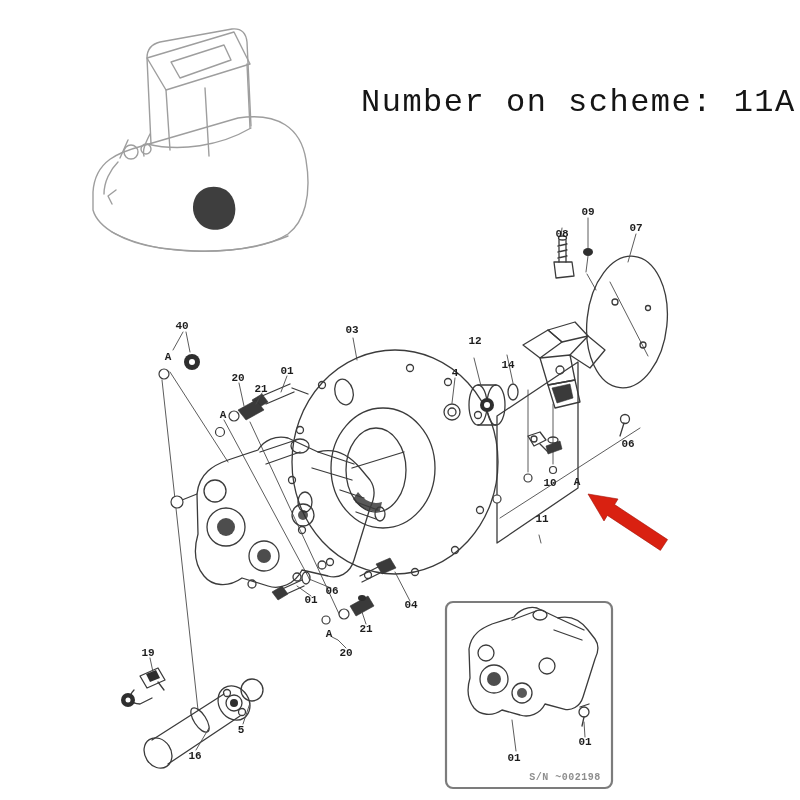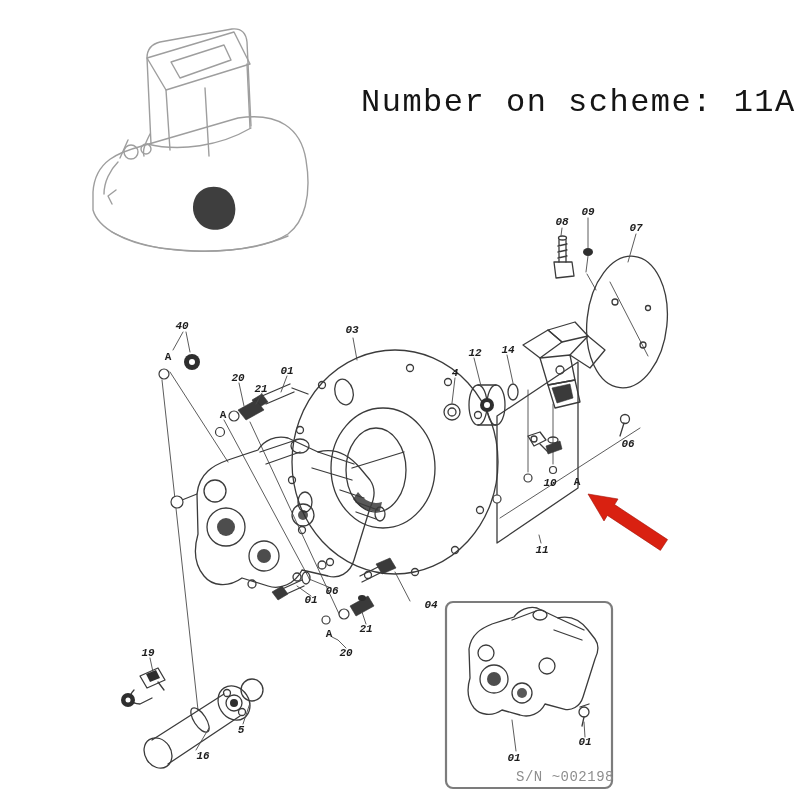--- a/index.html
+++ b/index.html
@@ -8,29 +8,29 @@
     font-family:"Liberation Mono","DejaVu Sans Mono",monospace;
   }
   .title{
     position:absolute;left:337px;top:84px;
     font-size:32px;letter-spacing:1.5px;color:#151515;white-space:nowrap;
     font-family:"Liberation Mono","DejaVu Sans Mono",monospace;
     margin-left:24px;
   }
   .plabel{
     position:absolute;transform:translate(-50%,-50%);
-    font-size:11px;font-weight:bold;color:#1d1d1d;letter-spacing:0px;white-space:nowrap;font-style:italic;
+    font-size:11px;font-weight:bold;color:#1d1d1d;letter-spacing:0px;white-space:nowrap;
   }
   .amark{
     position:absolute;transform:translate(-50%,-50%);
     font-size:11px;font-weight:bold;color:#1d1d1d;
   }
   .serial{
     position:absolute;transform:translate(-50%,-50%);
-    font-size:14px;font-weight:normal;color:#8e8e8e;letter-spacing:0.5px;white-space:nowrap;
+    font-size:10px;font-weight:bold;color:#8e8e8e;letter-spacing:0.5px;white-space:nowrap;
   }
   svg{position:absolute;left:0;top:0;}
   .ln{stroke:#3b3b3b;stroke-width:1.3;fill:none;stroke-linecap:round;stroke-linejoin:round;}
   .lnthin{stroke:#4a4a4a;stroke-width:0.9;fill:none;stroke-linecap:round;}
   .thumb{stroke:#9e9e9e;stroke-width:1.4;fill:none;stroke-linecap:round;stroke-linejoin:round;}
   .dk{fill:#2e2e2e;stroke:none;}
   .dk2{fill:#3a3a3a;stroke:#333;stroke-width:.6;}
   .hole{fill:#ffffff;stroke:#3b3b3b;stroke-width:1.2;}
 </style>
 </head>
@@ -268,42 +268,42 @@
       <g>
         <circle class="ln" cx="584" cy="712" r="5"></circle>
         <path class="ln" d="M580,707 L589,704 M584,717 L582,726"></path>
         <path class="lnthin" d="M585,737 L584,722"></path>
       </g>
     </g>
   </svg>
 
   <div class="title">Number on scheme: 11A</div>
 
-  <div class="plabel" style="left:562px;top:222px">08</div>
+  <div class="plabel" style="left:562px;top:234px">08</div>
   <div class="plabel" style="left:588px;top:212px">09</div>
   <div class="plabel" style="left:636px;top:228px">07</div>
   <div class="plabel" style="left:352px;top:330px">03</div>
   <div class="plabel" style="left:182px;top:326px">40</div>
   <div class="plabel" style="left:238px;top:378px">20</div>
   <div class="plabel" style="left:261px;top:389px">21</div>
   <div class="plabel" style="left:287px;top:371px">01</div>
   <div class="plabel" style="left:455px;top:373px">4</div>
-  <div class="plabel" style="left:475px;top:353px">12</div>
-  <div class="plabel" style="left:508px;top:350px">14</div>
+  <div class="plabel" style="left:475px;top:341px">12</div>
+  <div class="plabel" style="left:508px;top:365px">14</div>
   <div class="plabel" style="left:550px;top:483px">10</div>
   <div class="plabel" style="left:628px;top:444px">06</div>
-  <div class="plabel" style="left:542px;top:550px">11</div>
+  <div class="plabel" style="left:542px;top:519px">11</div>
   <div class="plabel" style="left:311px;top:600px">01</div>
   <div class="plabel" style="left:332px;top:591px">06</div>
-  <div class="plabel" style="left:431px;top:605px">04</div>
+  <div class="plabel" style="left:411px;top:605px">04</div>
   <div class="plabel" style="left:366px;top:629px">21</div>
   <div class="plabel" style="left:346px;top:653px">20</div>
   <div class="plabel" style="left:148px;top:653px">19</div>
   <div class="plabel" style="left:241px;top:730px">5</div>
-  <div class="plabel" style="left:203px;top:756px">16</div>
+  <div class="plabel" style="left:195px;top:756px">16</div>
 
   <div class="amark" style="left:168px;top:357px">A</div>
   <div class="amark" style="left:223px;top:415px">A</div>
   <div class="amark" style="left:329px;top:634px">A</div>
   <div class="amark" style="left:577px;top:482px">A</div>
 
   <div class="plabel" style="left:514px;top:758px">01</div>
   <div class="plabel" style="left:585px;top:742px">01</div>
   <div class="serial" style="left:565px;top:777px">S/N ~002198</div>
 

